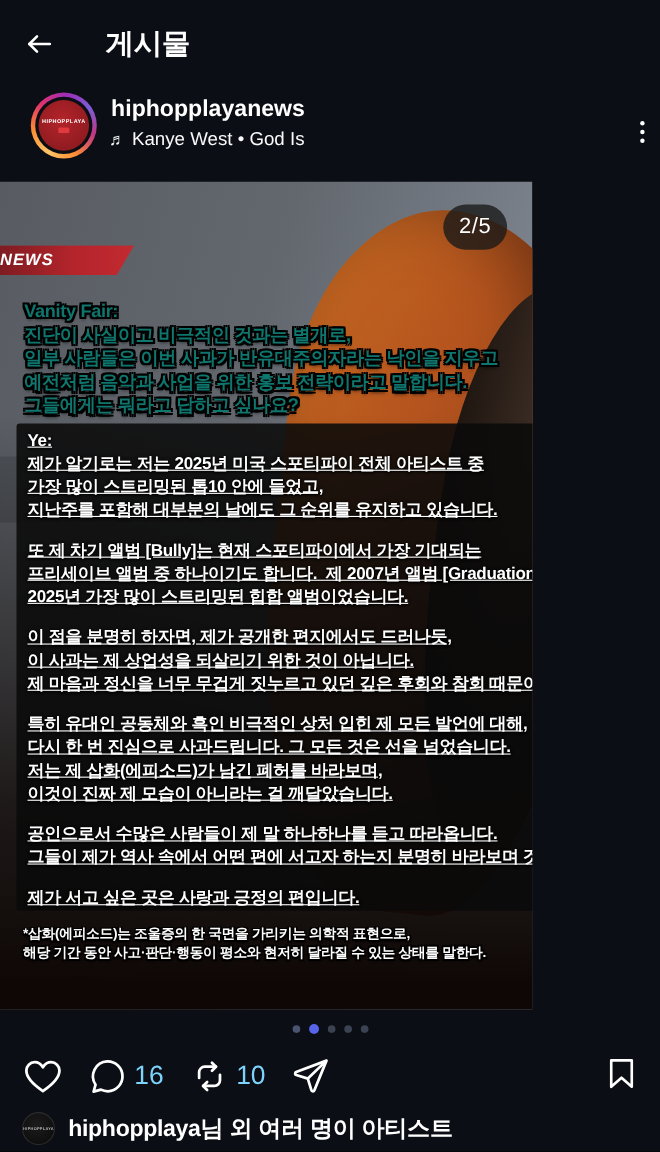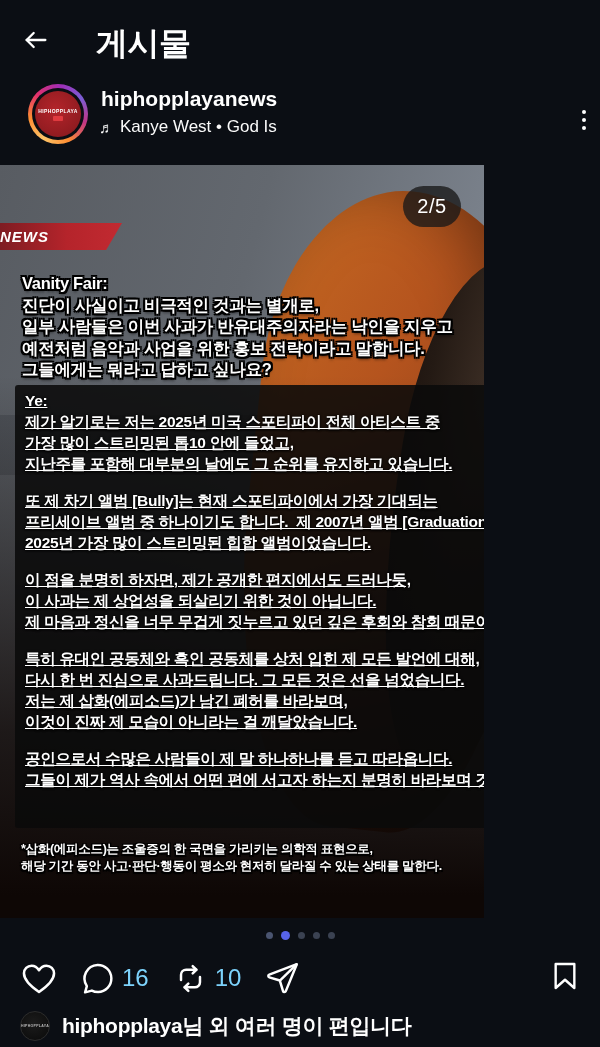--- a/index.html
+++ b/index.html
@@ -6,21 +6,21 @@
   html,body { background:#000; }
   body { font-family:"Liberation Sans","DejaVu Sans",sans-serif; }
   .app {
     position:relative; width:600px; height:1047px; margin:0 auto;
     background:#0b0e14; overflow:hidden; color:#fff;
   }
   
   .topbar { position:absolute; top:0; left:0; width:600px; height:75px; }
   .back-btn { position:absolute; left:16px; top:20px; width:40px; height:40px;
     display:flex; align-items:center; justify-content:center; cursor:pointer; }
-  .page-title { position:absolute; left:96px; top:22px; font-size:32px; font-weight:700; letter-spacing:-.5px; }
+  .page-title { position:absolute; left:96px; top:22px; font-size:26px; font-weight:700; letter-spacing:-.5px; }
   
   .profile { position:absolute; top:75px; left:0; width:600px; height:90px;margin-left:13px; }
   .avatar-ring { position:absolute; left:15px; top:9px; width:60px; height:60px; border-radius:50%;
     background:conic-gradient(from 210deg,#fdc468,#fd8d32,#e1306c,#a02db6,#7b5dd6,#c13584,#fd8d32,#fdc468);
     display:flex; align-items:center; justify-content:center; cursor:pointer; }
   .avatar-inner { width:52px; height:52px; border-radius:50%; background:#0b0e14;
     display:flex; align-items:center; justify-content:center; }
   .avatar-logo { width:46px; height:46px; border-radius:50%; background:radial-gradient(circle at 45% 40%,#b3242a,#8f1b20 75%);
     display:flex; flex-direction:column; align-items:center; justify-content:center; gap:2px; }
   .avatar-logo .logo-txt { font-size:5px; font-weight:700; color:#fff; letter-spacing:.4px; }
@@ -55,21 +55,21 @@
   .counter-badge { position:absolute; top:21px; right:23px; height:41px; min-width:58px;
     background:rgba(24,24,24,.78); border-radius:21px; display:flex; align-items:center; justify-content:center;
     font-size:20px; color:#fff; padding:0 14px; letter-spacing:.5px; }
   .news-ribbon { position:absolute; left:0; top:58px; width:122px; height:27px;
     background:linear-gradient(90deg,#7e1c22 0%,#b5242b 55%,#c22a31 100%);
     clip-path:polygon(0 0,100% 0,87% 100%,0 100%);
     display:flex; align-items:center; }
   .news-ribbon span { font-size:15px; font-weight:700; font-style:italic;
     letter-spacing:1px; color:#fff; }
   .ml { white-space:pre; }
-  .outlined { color:#ffffff; font-weight:700;
+  .outlined { color:#0f766e; font-weight:700;
     text-shadow:-2px -2px 0 #000,2px -2px 0 #000,-2px 2px 0 #000,2px 2px 0 #000,
       -2px 0 0 #000,2px 0 0 #000,0 -2px 0 #000,0 2px 0 #000,0 3px 3px rgba(0,0,0,.6); }
   .vf-block { position:absolute; left:22px; top:108px; font-size:16.5px; line-height:21.6px; letter-spacing:-.3px; }
   .dark-box { position:absolute; left:15px; top:220px; width:570px; height:443px;
     background:rgba(10,10,10,.88); border-radius:3px; padding:5px 10px; overflow:hidden;text-decoration:underline; }
   .box-text { font-size:15.5px; line-height:21px; font-weight:700; color:#fff; letter-spacing:-.3px;
     text-shadow:0 1px 2px #000,0 0 3px rgba(0,0,0,.9); }
   .box-para { margin-bottom:16px; }
   .box-para:last-child { margin-bottom:0; }
   .footnote { position:absolute; left:21px; top:676px; font-size:12.5px; line-height:17px; letter-spacing:-.3px;
@@ -158,26 +158,27 @@
       <div class="box-text">Ye:</div>
       <div class="box-text box-para ml">제가 알기로는 저는 2025년 미국 스포티파이 전체 아티스트 중
 가장 많이 스트리밍된 톱10 안에 들었고,
 지난주를 포함해 대부분의 날에도 그 순위를 유지하고 있습니다.</div>
       <div class="box-text box-para ml">또 제 차기 앨범 [Bully]는 현재 스포티파이에서 가장 기대되는
 프리세이브 앨범 중 하나이기도 합니다.  제 2007년 앨범 [Graduation] 역시
 2025년 가장 많이 스트리밍된 힙합 앨범이었습니다.</div>
       <div class="box-text box-para ml">이 점을 분명히 하자면, 제가 공개한 편지에서도 드러나듯,
 이 사과는 제 상업성을 되살리기 위한 것이 아닙니다.
 제 마음과 정신을 너무 무겁게 짓누르고 있던 깊은 후회와 참회 때문이었습니다.</div>
-      <div class="box-text box-para ml">특히 유대인 공동체와 흑인 공동체를 상처 입힌 제 모든 발언에 대해,
+      <div class="box-text box-para ml">특히 유대인 공동체와 흑인 비극적인 상처 입힌 제 모든 발언에 대해,
 다시 한 번 진심으로 사과드립니다. 그 모든 것은 선을 넘었습니다.
 저는 제 삽화(에피소드)가 남긴 폐허를 바라보며,
 이것이 진짜 제 모습이 아니라는 걸 깨달았습니다.</div>
       <div class="box-text box-para ml">공인으로서 수많은 사람들이 제 말 하나하나를 듣고 따라옵니다.
 그들이 제가 역사 속에서 어떤 편에 서고자 하는지 분명히 바라보며 것이 중요합니다.</div>
+      <div class="box-text box-para ml">제가 서고 싶은 곳은 사랑과 긍정의 편입니다.</div>
     </div>
 
     <div class="footnote ml">*삽화(에피소드)는 조울증의 한 국면을 가리키는 의학적 표현으로,
 해당 기간 동안 사고·판단·행동이 평소와 현저히 달라질 수 있는 상태를 말한다.</div>
 
     <div class="mute-btn">
       <svg width="24" height="24" viewBox="0 0 24 24">
         <path d="M4 9.2v5.6h3.8L13 19V5L7.8 9.2H4z" fill="#fff"></path>
         <path d="M16.2 9.3c1.1.9 1.1 4.5 0 5.4" stroke="#fff" stroke-width="1.8" fill="none" stroke-linecap="round"></path>
         <line x1="5" y1="4.5" x2="19.5" y2="19.5" stroke="#fff" stroke-width="2.3" stroke-linecap="round"></line>
@@ -224,16 +225,16 @@
       <svg width="32" height="32" viewBox="0 0 24 24" fill="none" stroke="#fff" stroke-width="1.8" stroke-linejoin="round">
           <path d="M19 21l-7-6.2L5 21V3h14v18z"></path>
         </svg>
     </div>
   </div>
 
   <div class="likes">
     <div class="likes-avatar">
       <span>HIPHOPPLAYA</span>
     </div>
-    <div class="likes-text"><span>hiphopplaya</span><span>님 외 여러 명이 편입니다</span></div>
+    <div class="likes-text"><span>hiphopplaya</span><span>님 외 여러 명이 아티스트</span></div>
   </div>
 
 </div>
 
 </body></html>

